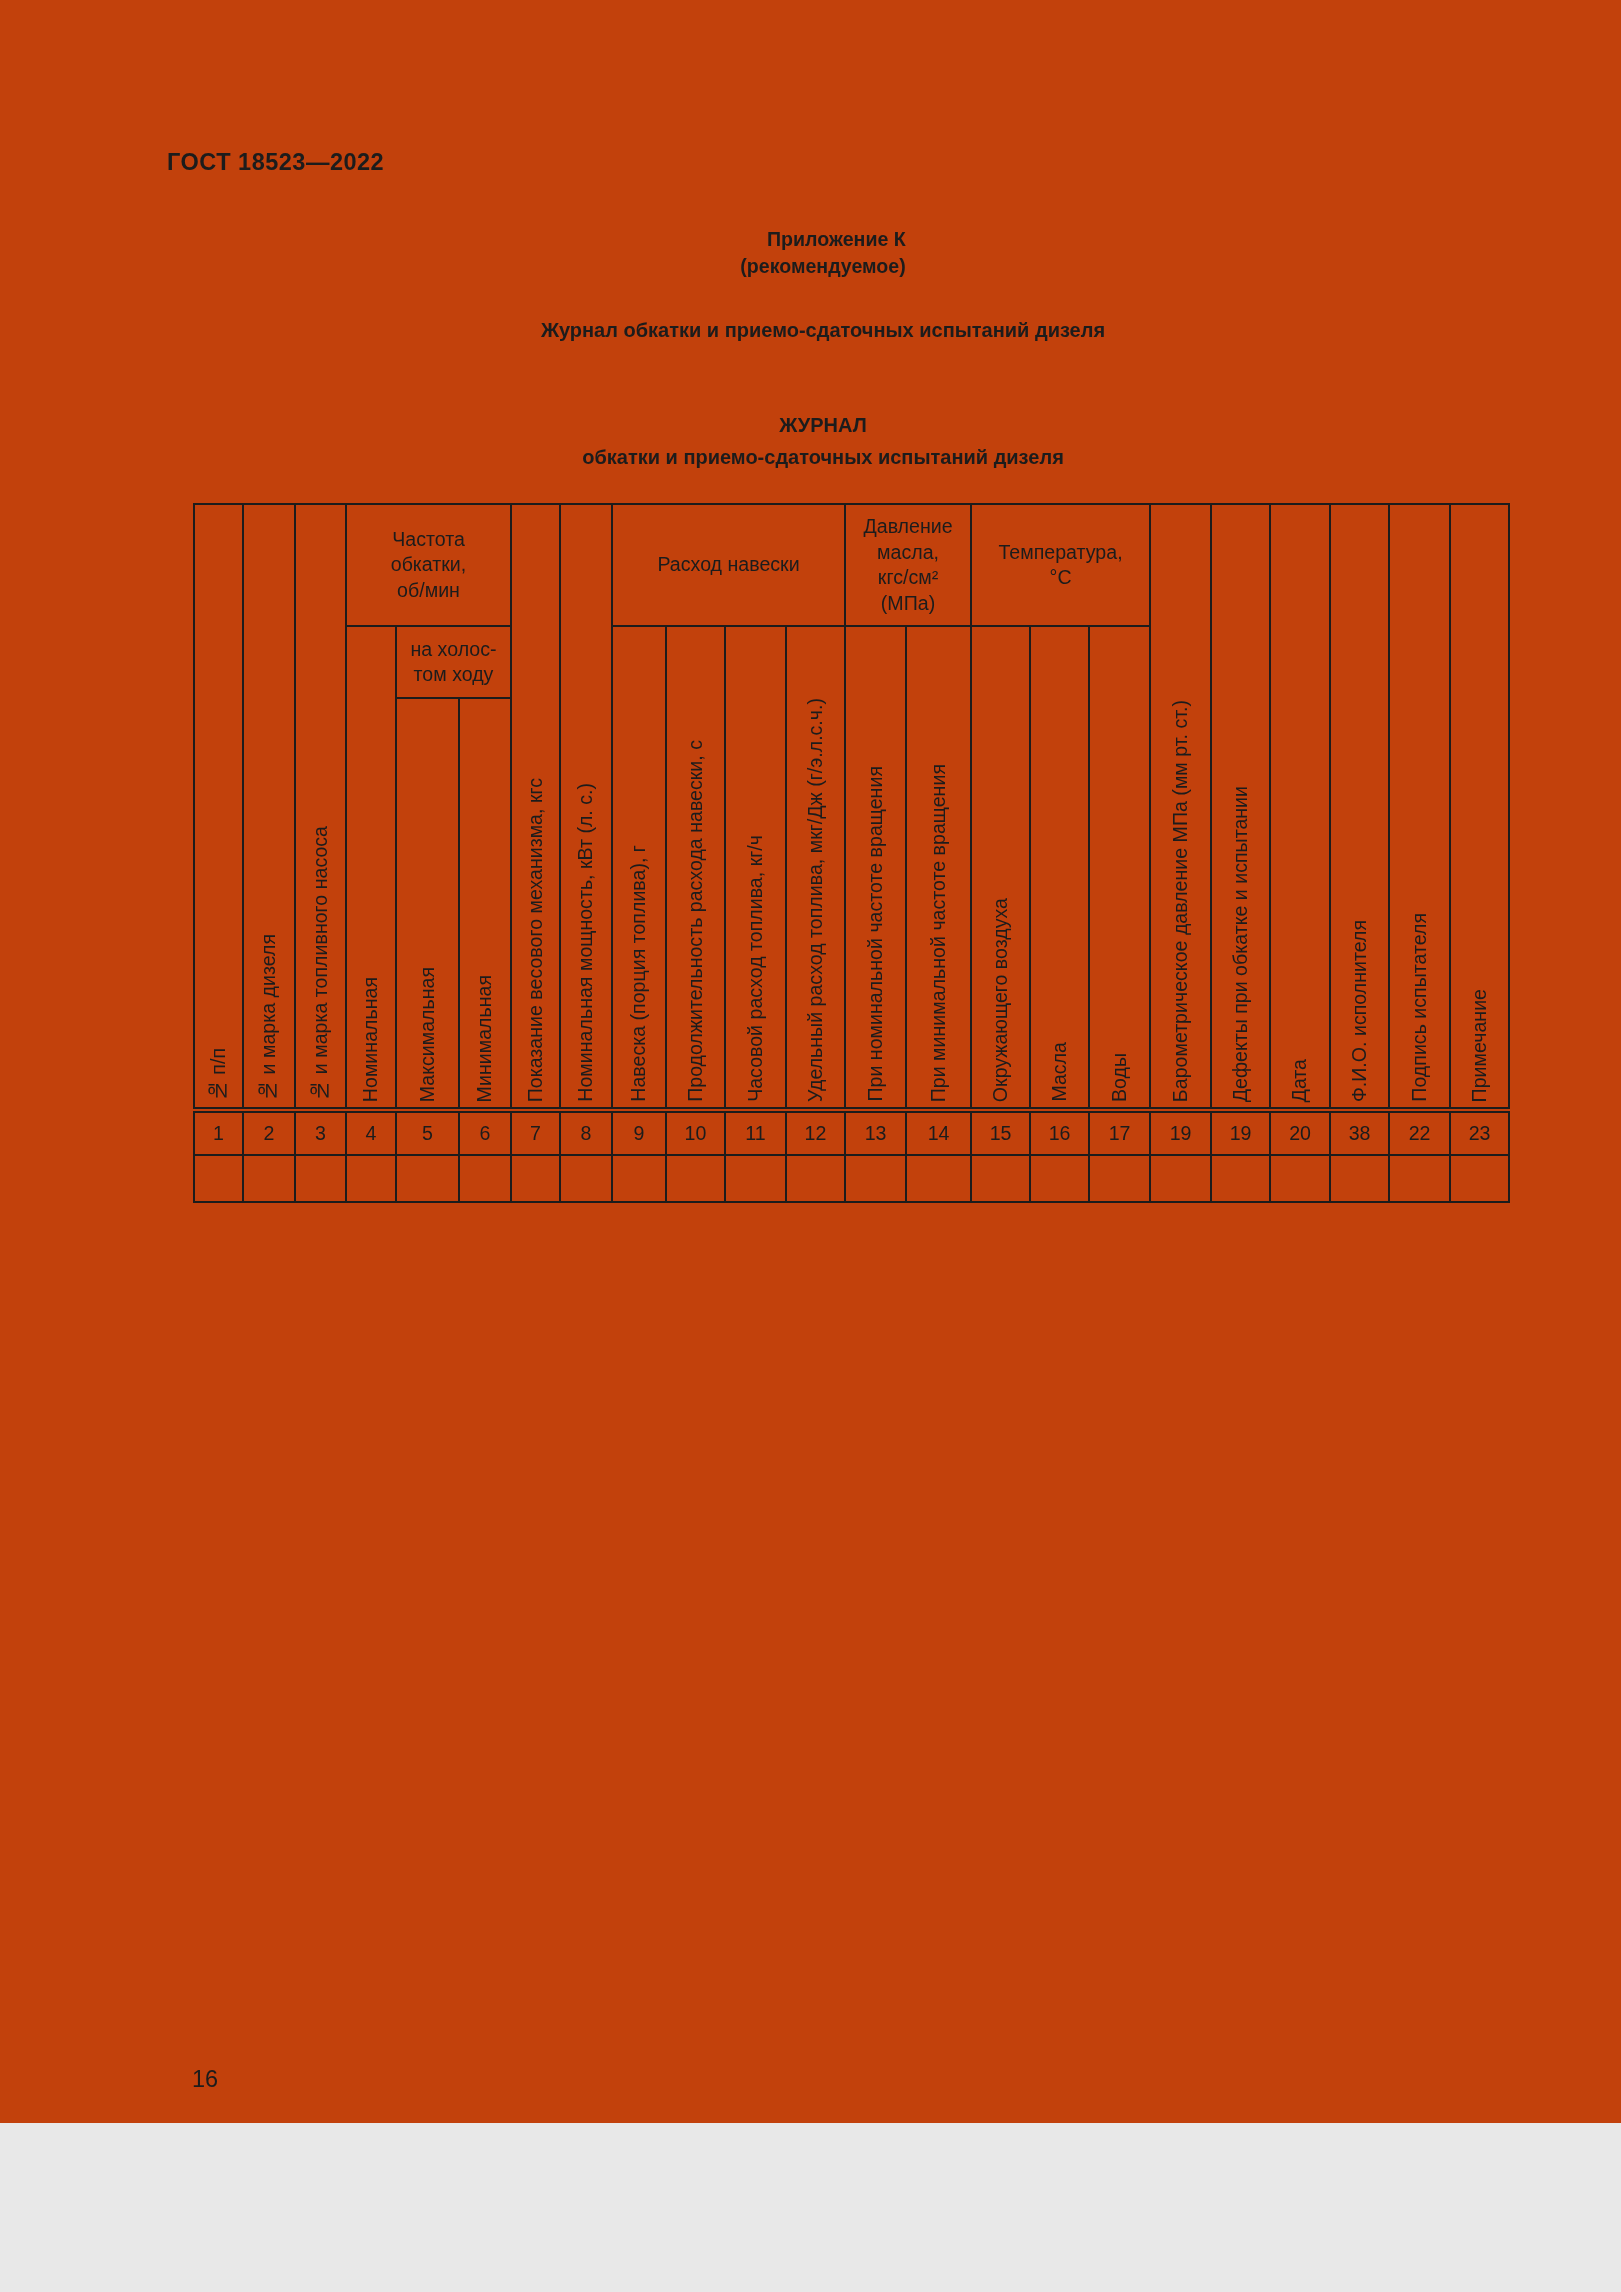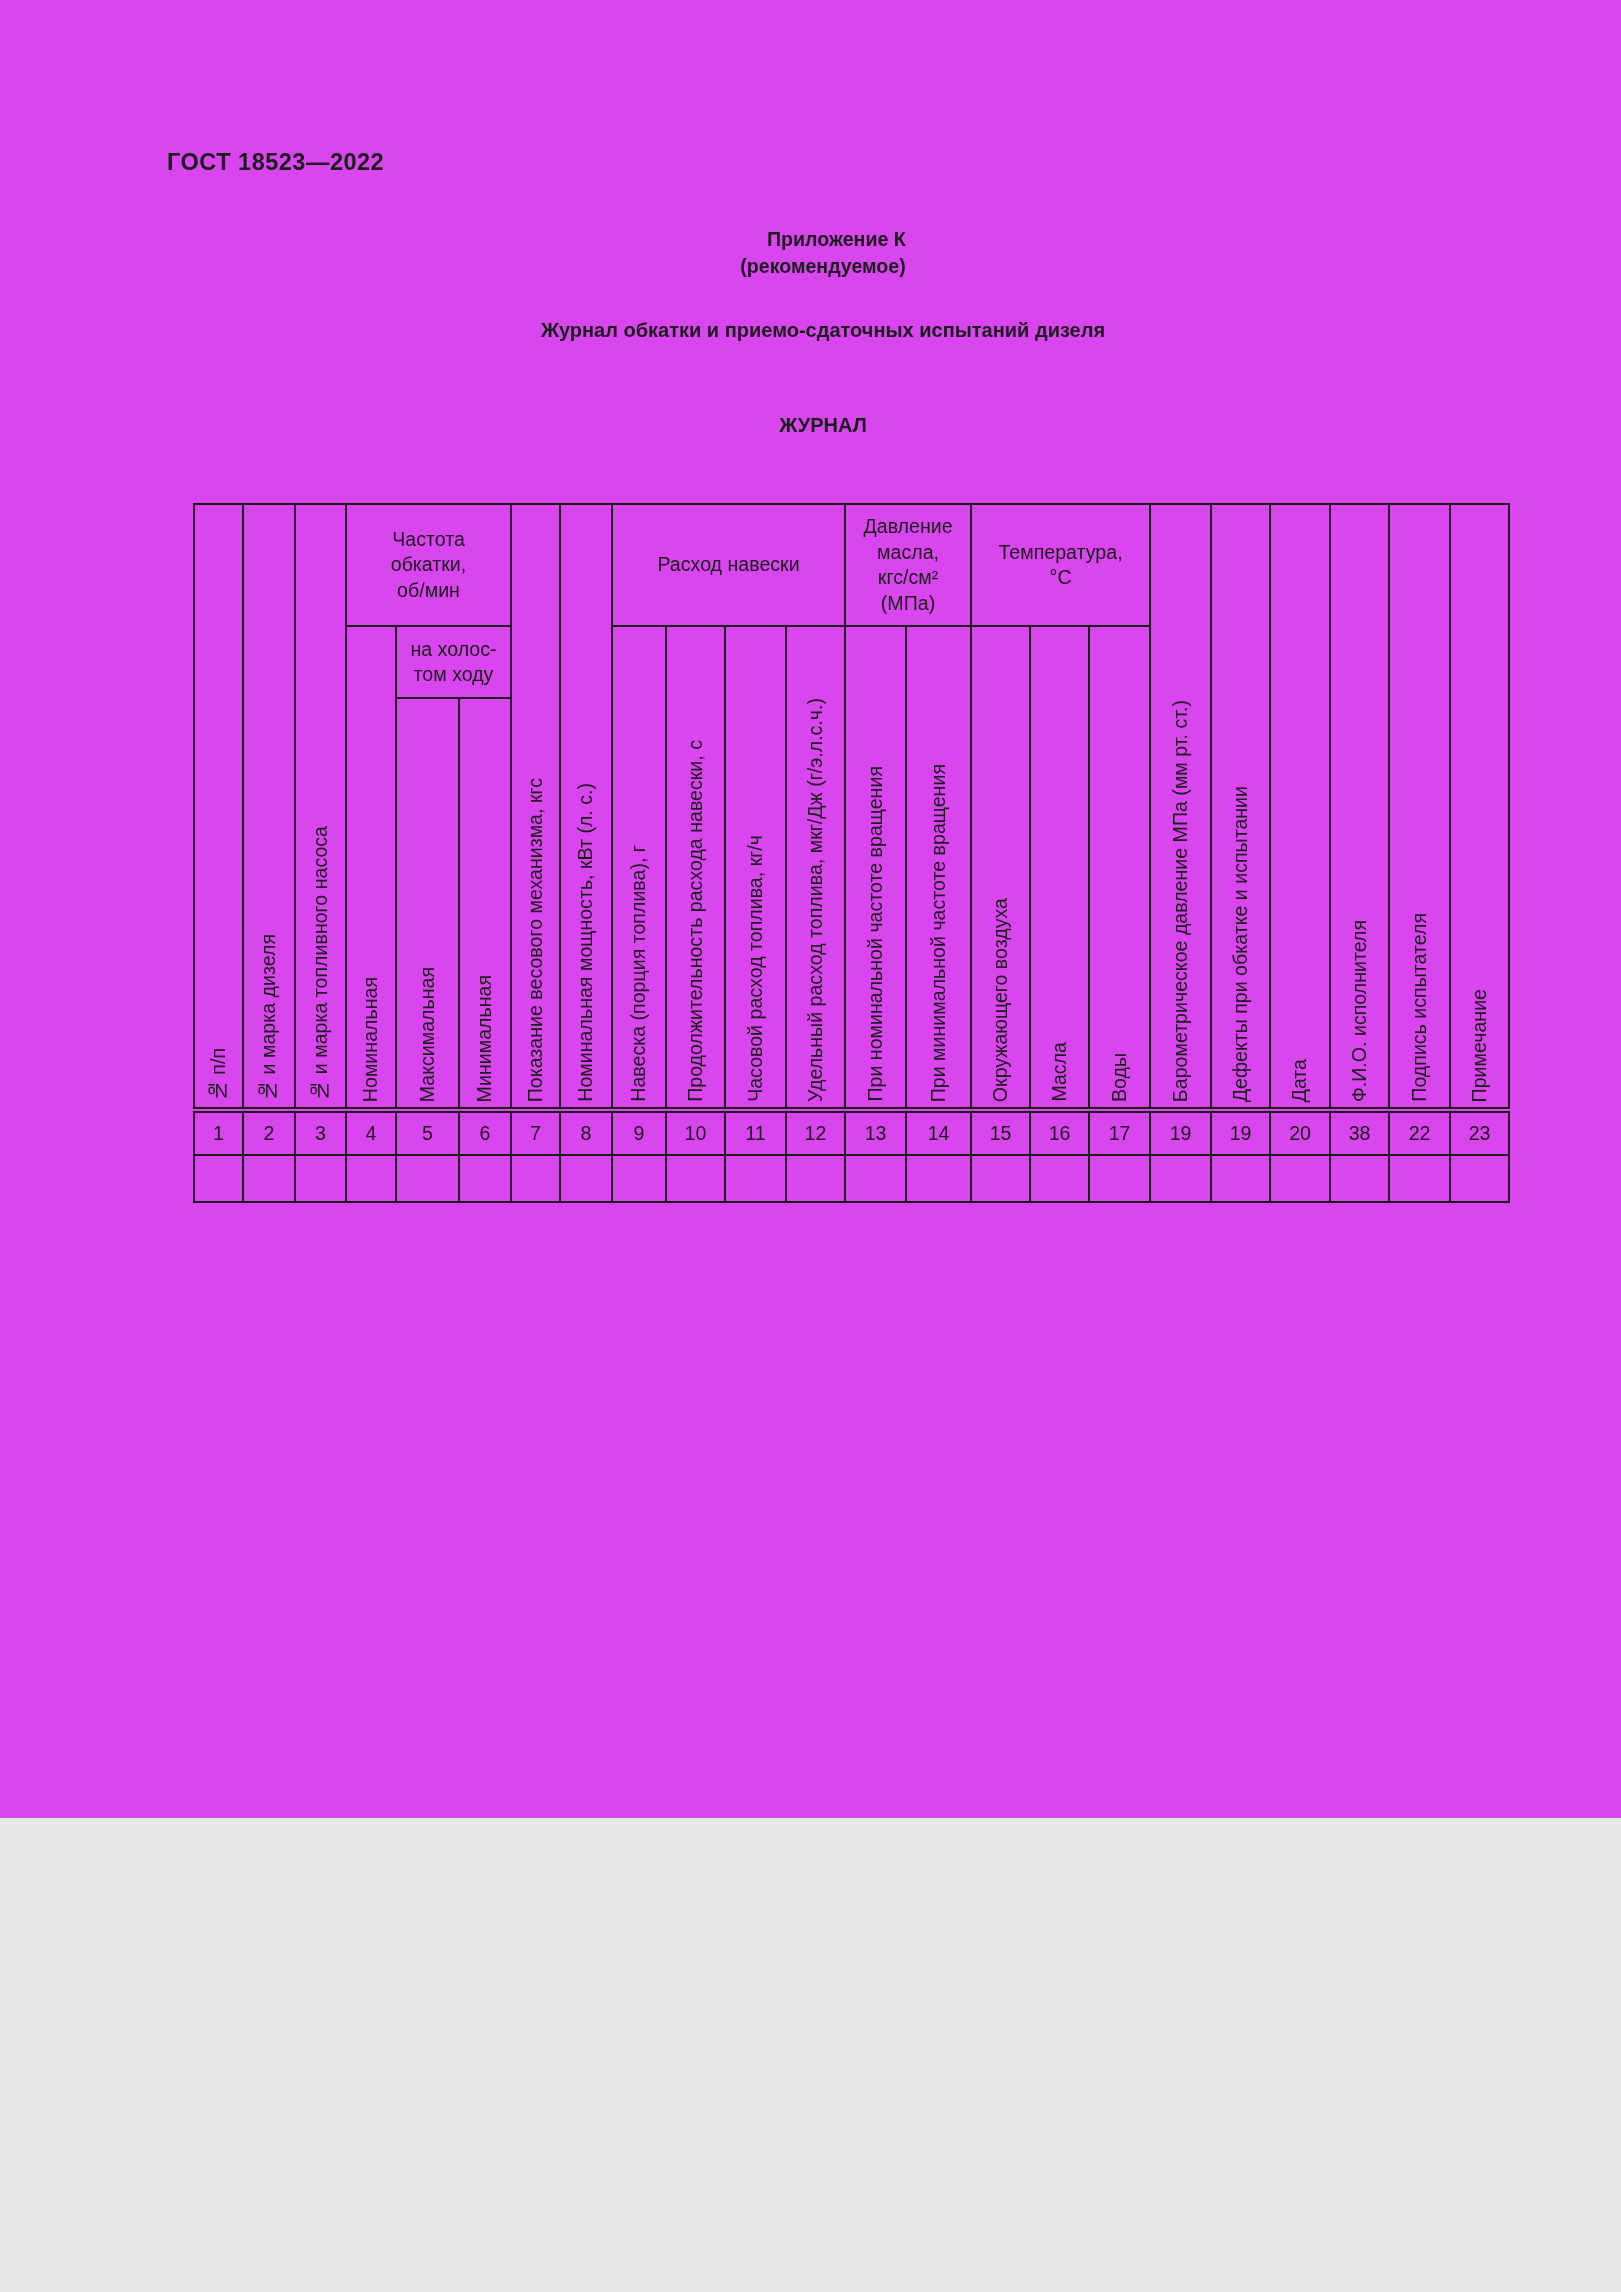--- a/index.html
+++ b/index.html
@@ -3,22 +3,22 @@
 <meta charset="utf-8">
 <style>
   html, body {
     margin: 0;
     padding: 0;
     background: #e8e8e8;
   }
   .page {
     position: relative;
     width: 1621px;
-    height: 1818px;
-    background: #d946ef;
+    height: 2123px;
+    background: #c2410c;
     font-family: "Liberation Sans", "DejaVu Sans", sans-serif;
     color: #1c1c1c;
     overflow: hidden;
   }
   .doc-number {
     position: absolute;
     left: 167px;
     top: 149px;
     font-size: 23.5px;
     font-weight: bold;
@@ -121,20 +121,21 @@
 
   <div class="appendix-block">
     <div>Приложение К</div>
     <div>(рекомендуемое)</div>
   </div>
 
   <div class="section-title">Журнал обкатки и приемо-сдаточных испытаний дизеля</div>
 
   <div class="journal-heading">
     <div>ЖУРНАЛ</div>
+    <div>обкатки и приемо-сдаточных испытаний дизеля</div>
   </div>
 
   <table class="journal">
     <colgroup>
       <col style="width:49px">
         <col style="width:52px">
         <col style="width:51px">
       <col style="width:50px">
         <col style="width:63px">
         <col style="width:52px">

